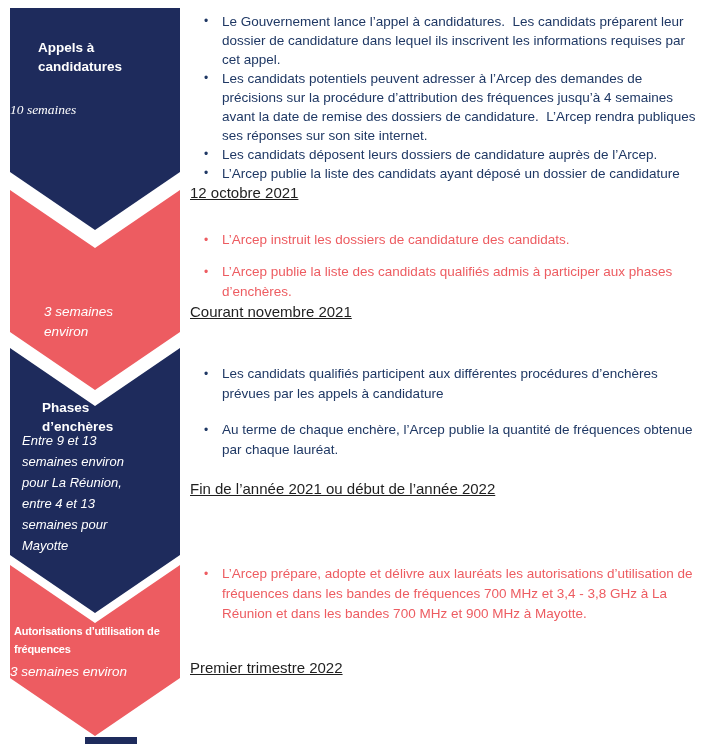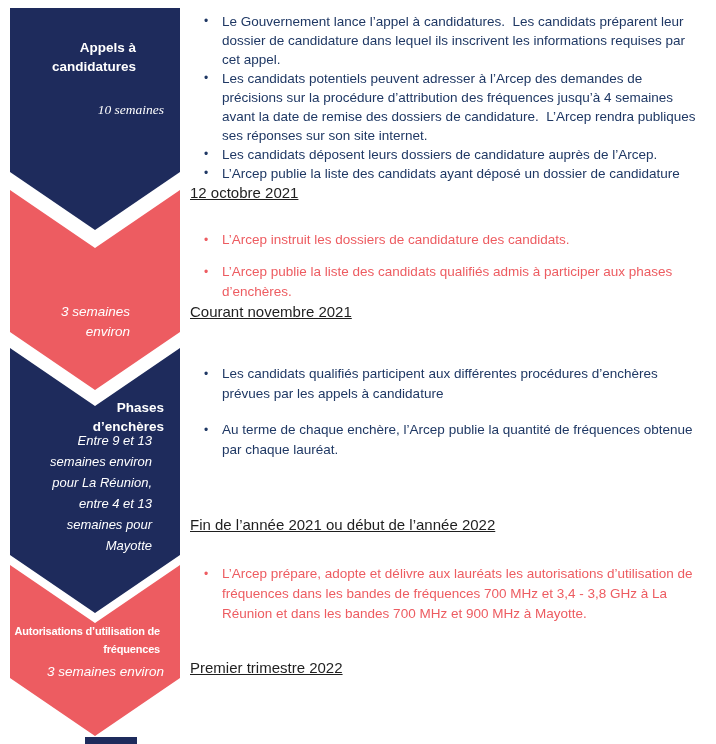--- a/index.html
+++ b/index.html
@@ -5,21 +5,21 @@
   html,body{margin:0;padding:0;background:#ffffff;}
   .canvas{
     position:relative;width:716px;height:744px;overflow:hidden;
     font-family:"Liberation Sans","DejaVu Sans",sans-serif;
     background:#ffffff;
   }
   .chevrons{position:absolute;left:0;top:0;}
   
   .lbl{
     position:absolute;left:10px;width:154px;box-sizing:border-box;
-    text-align:right;color:#ffffff;font-weight:700;font-size:13.5px;line-height:19px;
+    text-align:left;color:#ffffff;font-weight:700;font-size:13.5px;line-height:19px;
   }
   .dur{font-weight:400;font-style:italic;font-size:13.5px;line-height:20px;}
   .t1{top:38px;padding:0 28px;}
   .d1{top:100px;font-family:Liberation Serif, serif;}
   .t2{top:260px;padding:0 16px;}
   .d2{top:302px;padding:0 34px;}
   .t3{top:398px;padding-left:32px;}
   .d3{top:430px;padding:0 12px;font-size:13px;line-height:21px;}
   .t4{top:622px;padding:0 4px;font-size:11px;letter-spacing:-0.2px;line-height:18px;}
   .d4{top:662px;}
@@ -38,21 +38,21 @@
   .s2 li + li{margin-top:12px;}
   .s3{top:364px;font-size:13.5px;line-height:20px;}
   .s3 li + li{margin-top:16px;}
   .s4{top:564px;font-size:13.5px;line-height:20px;}
   .milestone{
     position:absolute;left:0;width:526px;
     font-size:15px;font-weight:400;color:var(--heading,#1F1F1F);text-decoration:underline;
   }
   .m1{top:184px;}
   .m2{top:303px;}
-  .m3{top:516px;}
+  .m3{top:480px;}
   .m4{top:659px;}
 </style>
 </head>
 <body>
 
 <div class="canvas">
 
   <svg class="chevrons" width="190" height="744" viewBox="0 0 190 744" aria-hidden="true">
     <polygon fill="#1E2B5C" points="10,8 180,8 180,172 95,230 10,172"></polygon>
     <polygon fill="#ED5C61" points="10,190 95,248 180,190 180,332 95,390 10,332"></polygon>

